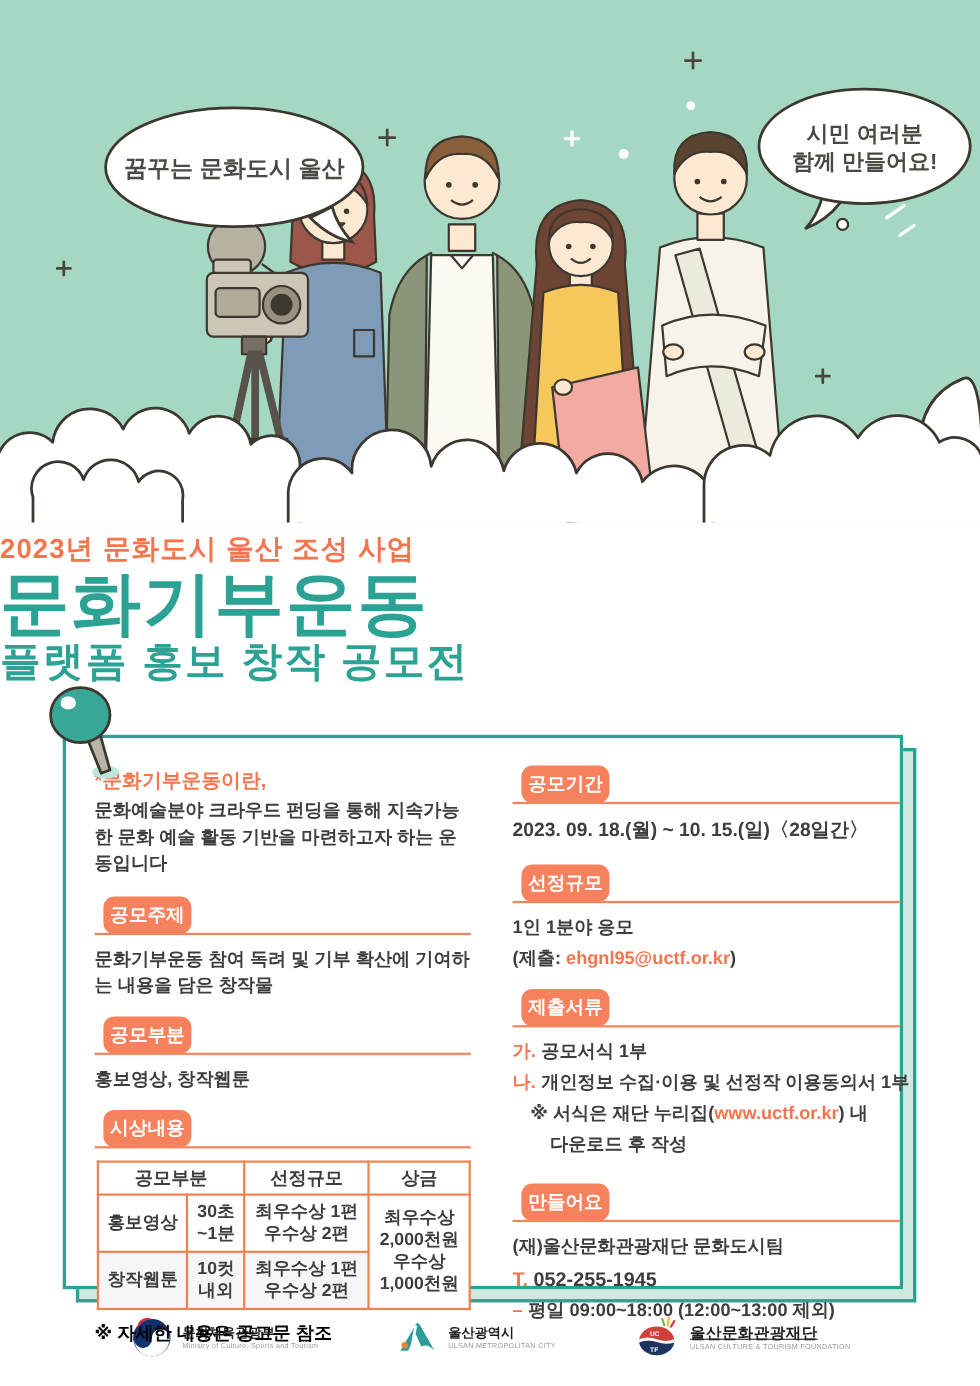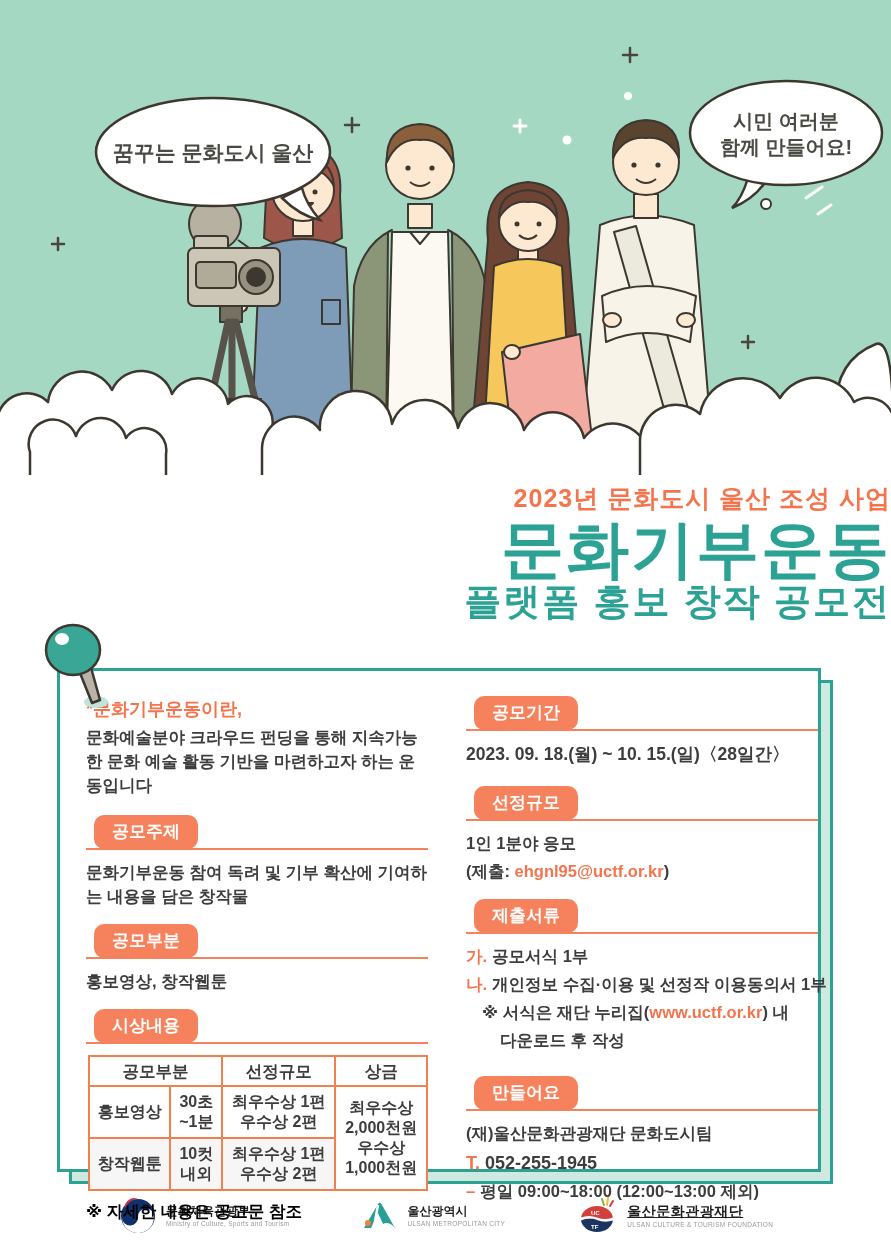--- a/index.html
+++ b/index.html
@@ -1,35 +1,35 @@
 <!DOCTYPE html>
 <html><head>
 <meta charset="utf-8">
 <style>
   html,body{margin:0;padding:0;}
   body{width:891px;height:1260px;position:relative;background:#ffffff;
        font-family:"Liberation Sans","DejaVu Sans",sans-serif;overflow:hidden;}
   .hero{position:absolute;left:0;top:0;width:891px;height:475px;}
-  .titles{position:absolute;left:0;top:476px;width:891px;text-align:right;}
+  .titles{position:absolute;left:0;top:476px;width:891px;text-align:left;}
   .subtitle{font-size:25px;font-weight:800;color:#f4744d;letter-spacing:1px;margin-top:6px;}
   .title-line{font-weight:900;color:#2ba294;line-height:1.04;letter-spacing:2px;margin:0;}
   .title-1{font-size:63px;margin-top:2px;}
   .title-2{font-size:37px;}
   .box-shadow{position:absolute;left:69px;top:680px;width:764px;height:504px;
       background:#cde9e0;border:3px solid #2ba294;box-sizing:border-box;z-index:1;}
   .box-main{position:absolute;left:57px;top:668px;width:764px;height:504px;background:#ffffff;
       border:3px solid #2ba294;box-sizing:border-box;z-index:2;display:flex;padding:24px 0 0 26px;}
   .pushpin{position:absolute;left:40px;top:622px;z-index:3;}
   .col-left{width:348px;}
   .col-right{width:352px;margin-left:38px;}
   .intro-head{font-size:18px;font-weight:800;color:#f4744d;margin:2px 0 5px 0;}
   .bodytxt{font-size:16.5px;font-weight:700;color:#3d3d3d;line-height:1.45;margin:0 0 14px 0;}
   .sec-head{border-bottom:2px solid #f5825c;margin-bottom:11px;}
   .badge{display:inline-block;background:#f5825c;color:#ffffff;font-size:17px;font-weight:800;
-      border-radius:10px;padding:5px 18px 6px;margin-left:8px;position:relative;top:1px;}
+      border-radius:10px;padding:5px 6px 6px;margin-left:8px;position:relative;top:1px;}
   .orange-label{color:#f4744d;font-weight:800;margin-right:5px;}
   a.orange-link{color:#f4744d;text-decoration:none;font-weight:800;}
   .nowrap{white-space:nowrap;}
   .pre{white-space:pre-line;}
   table.awards{border-collapse:collapse;width:340px;margin:4px 0 10px 2px;}
   table.awards th,table.awards td{border:2px solid #f0814f;font-size:16px;font-weight:700;
       color:#3d3d3d;text-align:center;padding:5px 2px;line-height:1.25;}
   table.awards th{font-size:16.5px;padding:4px 2px;}
   tr.alt td{background:#f6f6f6;}
   td.prize{background:#ffffff !important;}

